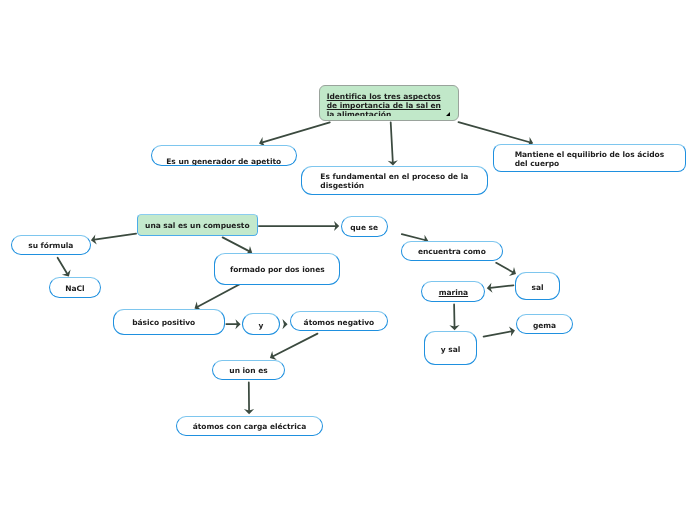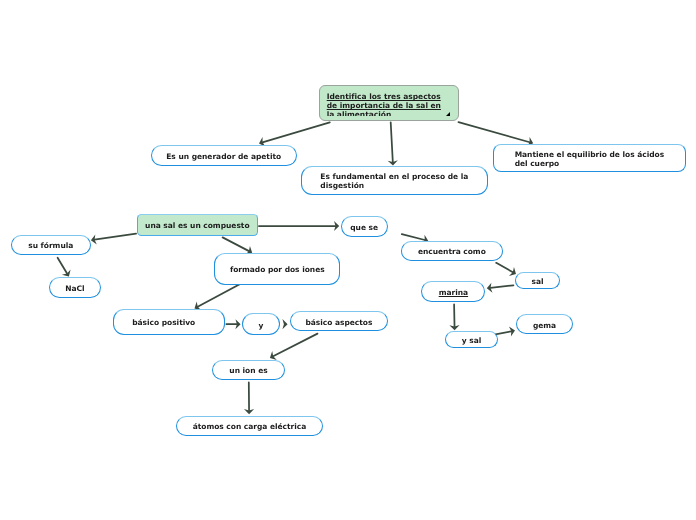--- a/index.html
+++ b/index.html
@@ -88,21 +88,21 @@
         <line x1="248.8" y1="382.4" x2="249.0660392470629" y2="410.60016018866673" stroke="#3b4a3f" stroke-width="1.75" stroke-linecap="round"></line>
         <polygon points="249.10,414.20 243.95,409.05 249.07,410.50 254.15,408.95" fill="#3b4a3f"></polygon>
       </g>
     </svg>
   <div id="nodelayer">
     <div class="node concept" style="left: 318.9px; top: 84.6px; width: 140.2px; height: 36.5px;">
       <span>Identifica los tres aspectos
 de importancia de la sal en
 la alimentación</span>
     </div>
-    <div class="node" style="left: 150.7px; top: 144.9px; width: 146.1px; height: 21.1px;">
+    <div class="node" style="left: 150.7px; top: 144.9px; width: 146.1px; height: 21.1px; align-items: flex-end;">
       <span>Es un generador de apetito</span>
     </div>
     <div class="node" style="left: 300.5px; top: 165.6px; width: 187.7px; height: 29px;">
       <span>Es fundamental en el proceso de la
 disgestión</span>
     </div>
     <div class="node" style="left: 493px; top: 143.7px; width: 192.8px; height: 28px; border-radius: 8px;">
       <span>Mantiene el equilibrio de los ácidos
 del cuerpo</span>
     </div>
@@ -117,40 +117,40 @@
     </div>
     <div class="node" style="left: 214.3px; top: 253px; width: 126px; height: 32px;">
       <span>formado por dos iones</span>
     </div>
     <div class="node" style="left: 340.7px; top: 216.2px; width: 47px; height: 20.5px;">
       <span>que se</span>
     </div>
     <div class="node" style="left: 401px; top: 241px; width: 101.7px; height: 20px;">
       <span>encuentra como</span>
     </div>
-    <div class="node" style="left: 514.7px; top: 272.3px; width: 45.8px; height: 17px;">
+    <div class="node" style="left: 514.7px; top: 272.3px; width: 45.8px; height: 28px;">
       <span>sal</span>
     </div>
     <div class="node" style="left: 421.3px; top: 280.7px; width: 64.2px; height: 21.7px; text-decoration: underline;">
       <span>marina</span>
     </div>
     <div class="node" style="left: 516.2px; top: 314px; width: 56.7px; height: 20.4px;">
       <span>gema</span>
     </div>
-    <div class="node" style="left: 445px; top: 331.3px; width: 53px; height: 17px; justify-content: center;">
+    <div class="node" style="left: 424px; top: 331.3px; width: 53px; height: 34px; justify-content: center;">
       <span>y sal</span>
     </div>
     <div class="node" style="left: 112.6px; top: 309.4px; width: 112.6px; height: 25.2px;">
       <span style="margin-left: -10.4px;">básico positivo</span>
     </div>
     <div class="node" style="left: 241.6px; top: 313.3px; width: 38.9px; height: 22.1px;">
       <span>y</span>
     </div>
     <div class="node" style="left: 289.5px; top: 311.3px; width: 98.8px; height: 20px;">
-      <span>básico aspectos</span>
+      <span>átomos negativo</span>
     </div>
     <div class="node" style="left: 212.1px; top: 359.5px; width: 72.8px; height: 20.5px;">
       <span>un ion es</span>
     </div>
     <div class="node" style="left: 176.4px; top: 415.5px; width: 146.2px; height: 20.5px;">
       <span>átomos con carga eléctrica</span>
     </div>
   </div>
   <div class="reszhandle" style="left:445.7px;top:111.6px;"></div>
 </div>

